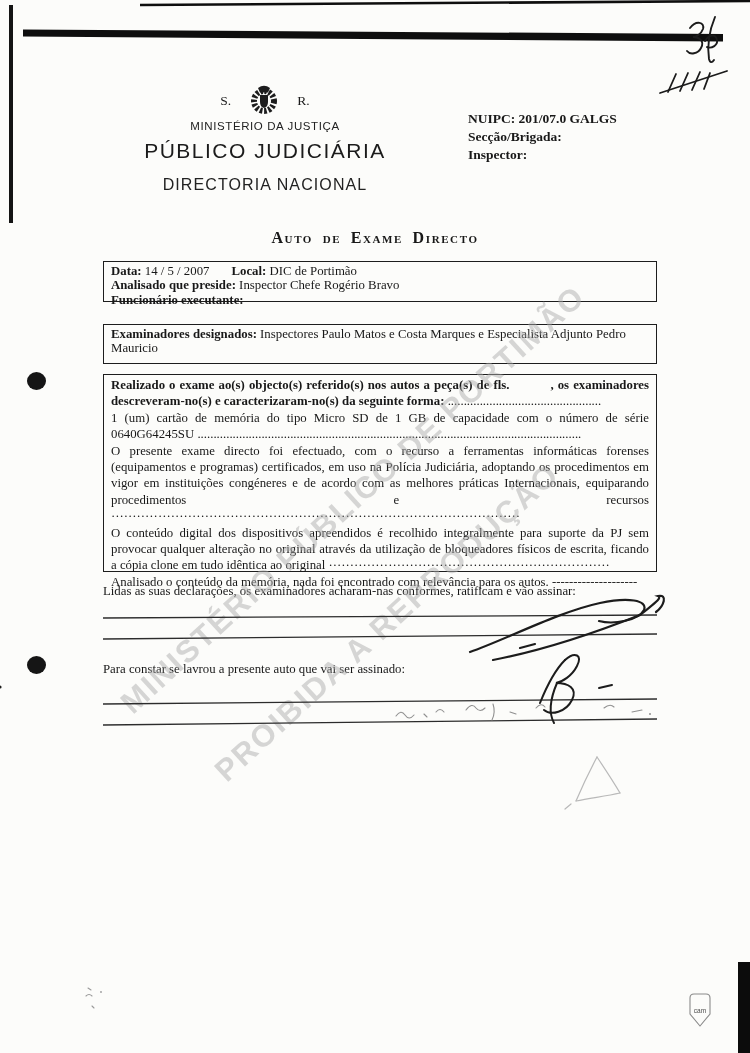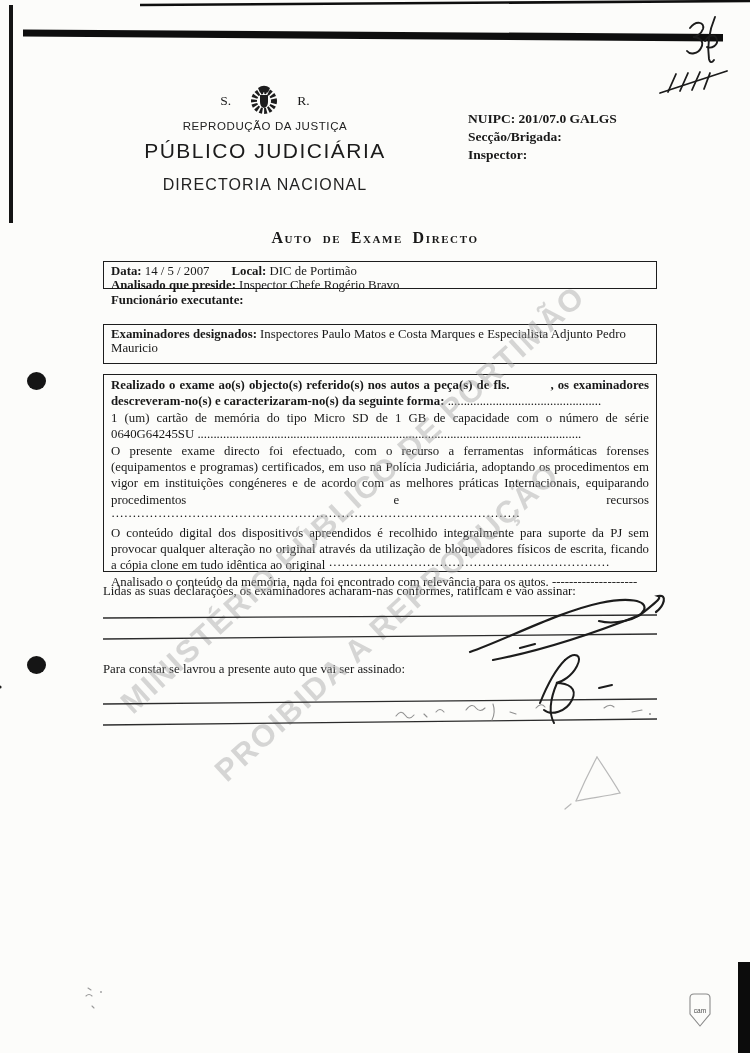--- a/index.html
+++ b/index.html
@@ -25,21 +25,21 @@
   .agency{font-size:21px;letter-spacing:1.5px;margin-top:7px;color:#1b1b1b;}
   .directorate{font-size:16px;letter-spacing:1.1px;margin-top:13px;color:#222;}
   .nuipc-block{position:absolute;left:468px;top:110px;font-weight:bold;font-size:13.5px;
       line-height:18px;z-index:2;}
   
   .doc-title{position:absolute;left:0;top:229px;width:750px;text-align:center;font-weight:bold;
       font-size:16px;font-variant:small-caps;letter-spacing:1.6px;word-spacing:4px;z-index:2;}
   
   .box{position:absolute;left:103px;width:554px;border:1.6px solid #1d1d1d;box-sizing:border-box;
       padding:2px 7px 2px 7px;font-size:12.8px;z-index:2;background:transparent;}
-  .box1{top:261px;height:28px;line-height:14.4px;}
+  .box1{top:261px;height:41px;line-height:14.4px;}
   .box2{top:324px;height:40px;line-height:14.4px;}
   .box3{top:374px;height:198px;line-height:16.4px;text-align:justify;}
   .box b{font-weight:bold;}
   .box3 p{margin:0;}
   .gap-local{margin-left:22px;}
   .plain-line{position:absolute;left:103px;font-size:12.8px;z-index:2;}
   .decl-line{top:584px;}
   .closing-line{top:662px;}
   
   .overlay{position:absolute;left:0;top:0;z-index:5;pointer-events:none;}
@@ -60,21 +60,21 @@
   <div class="header-center">
     <div class="sr-row">
       <span>S.</span>
       <svg width="40" height="34" viewBox="0 0 40 34">
         <circle cx="20" cy="17" r="10" fill="none" stroke="#1d1d1d" stroke-width="6" stroke-dasharray="2.6 1.7"></circle>
         <path d="M16,11 h8 v7 q0,5 -4,6 q-4,-1 -4,-6 z" fill="#1d1d1d"></path>
         <path d="M14,4 q6,-4.5 12,0 l-2,4.5 h-8 z" fill="#1d1d1d"></path>
       </svg>
       <span>R.</span>
     </div>
-    <div class="ministry">REPRODUÇÃO DA JUSTIÇA</div>
+    <div class="ministry">MINISTÉRIO DA JUSTIÇA</div>
     <div class="agency">PÚBLICO JUDICIÁRIA</div>
     <div class="directorate">DIRECTORIA NACIONAL</div>
   </div>
 
   <div class="nuipc-block">
     <div>NUIPC: 201/07.0 GALGS</div>
     <div>Secção/Brigada:</div>
     <div>Inspector:</div>
   </div>
 

